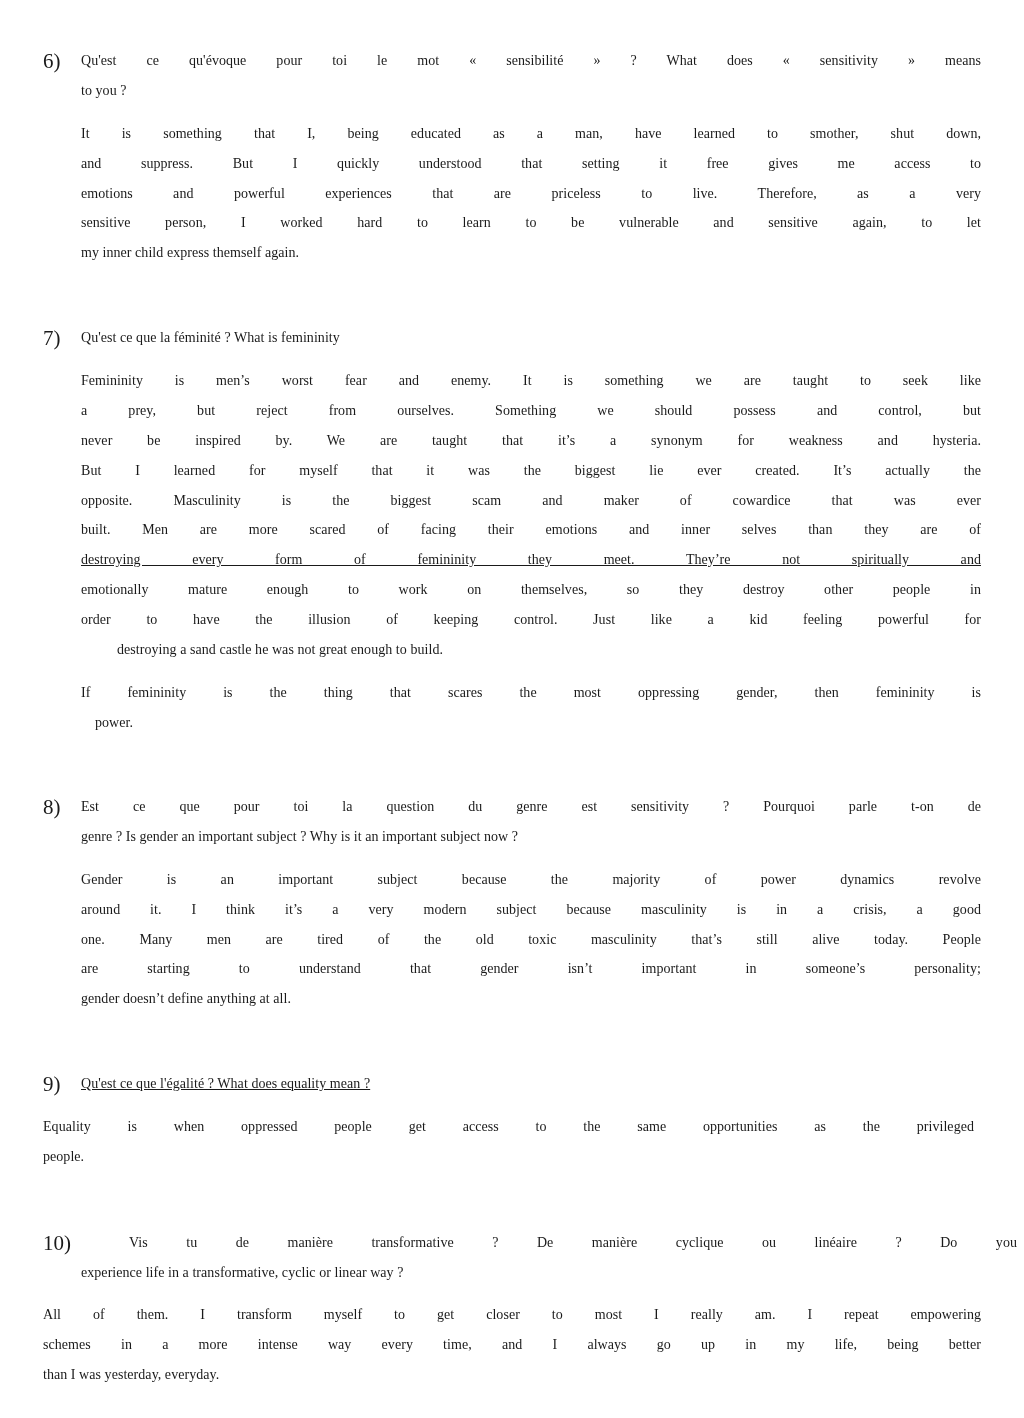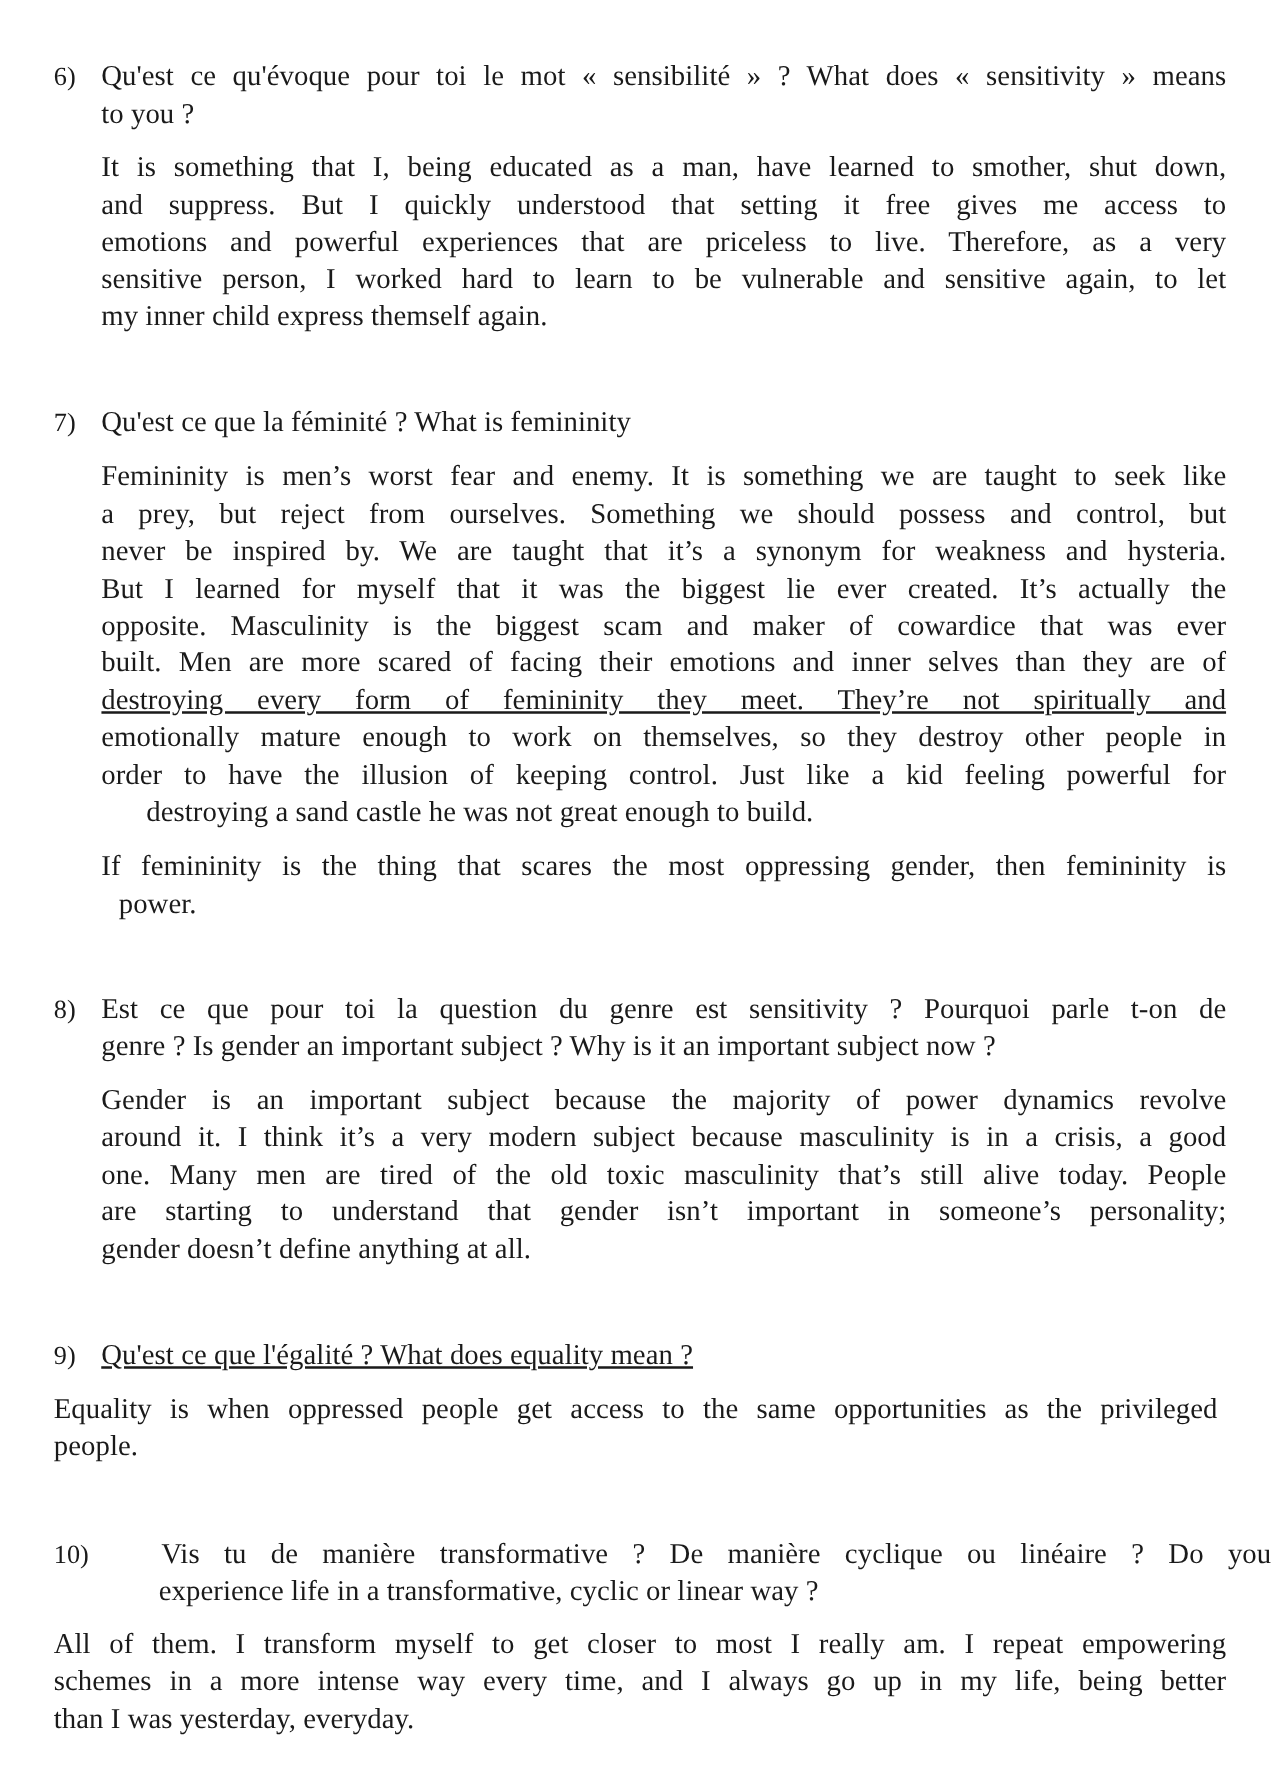--- a/index.html
+++ b/index.html
@@ -16,21 +16,21 @@
       color: #1a1a1a;
     }
     .page {
       position: absolute;
       left: 0; top: 0;
       width: 1024px;
       height: 1418px;
     }
     .line {
       position: absolute;
-      font-size: 23px;
+      font-size: 14px;
       line-height: 30px;
       white-space: nowrap;
       letter-spacing: 0.05px;
     }
     .just {
       text-align: justify;
       text-align-last: justify;
       white-space: normal;
       overflow: hidden;
       height: 30px;
@@ -93,20 +93,20 @@
     <span class="num" style="left:43px; top:1069px;">9)</span>
     <div class="line" style="left:81px; top:1069px;text-decoration:underline;">Qu'est ce que l'égalité ? What does equality mean ?</div>
 
     <div class="line just" style="left:43px; top:1112px; width:931px;">Equality is when oppressed people get access to the same opportunities as the privileged</div>
     <div class="line" style="left:43px; top:1142px;">people.</div>
   </section>
 
   <section>
     <span class="num" style="left:43px; top:1228px;">10)</span>
     <div class="line just" style="left:93px; top:1228px; width:888px;margin-left:36px;">Vis tu de manière transformative ? De manière cyclique ou linéaire ? Do you</div>
-    <div class="line" style="left:81px; top:1258px;margin-left:46px;">experience life in a transformative, cyclic or linear way ?</div>
+    <div class="line" style="left:81px; top:1258px;">experience life in a transformative, cyclic or linear way ?</div>
 
     <div class="line just" style="left:43px; top:1300px; width:938px;">All of them. I transform myself to get closer to most I really am. I repeat empowering</div>
     <div class="line just" style="left:43px; top:1330px; width:938px;">schemes in a more intense way every time, and I always go up in my life, being better</div>
     <div class="line" style="left:43px; top:1360px;">than I was yesterday, everyday.</div>
   </section>
 
 </div>
 
 </body></html>

